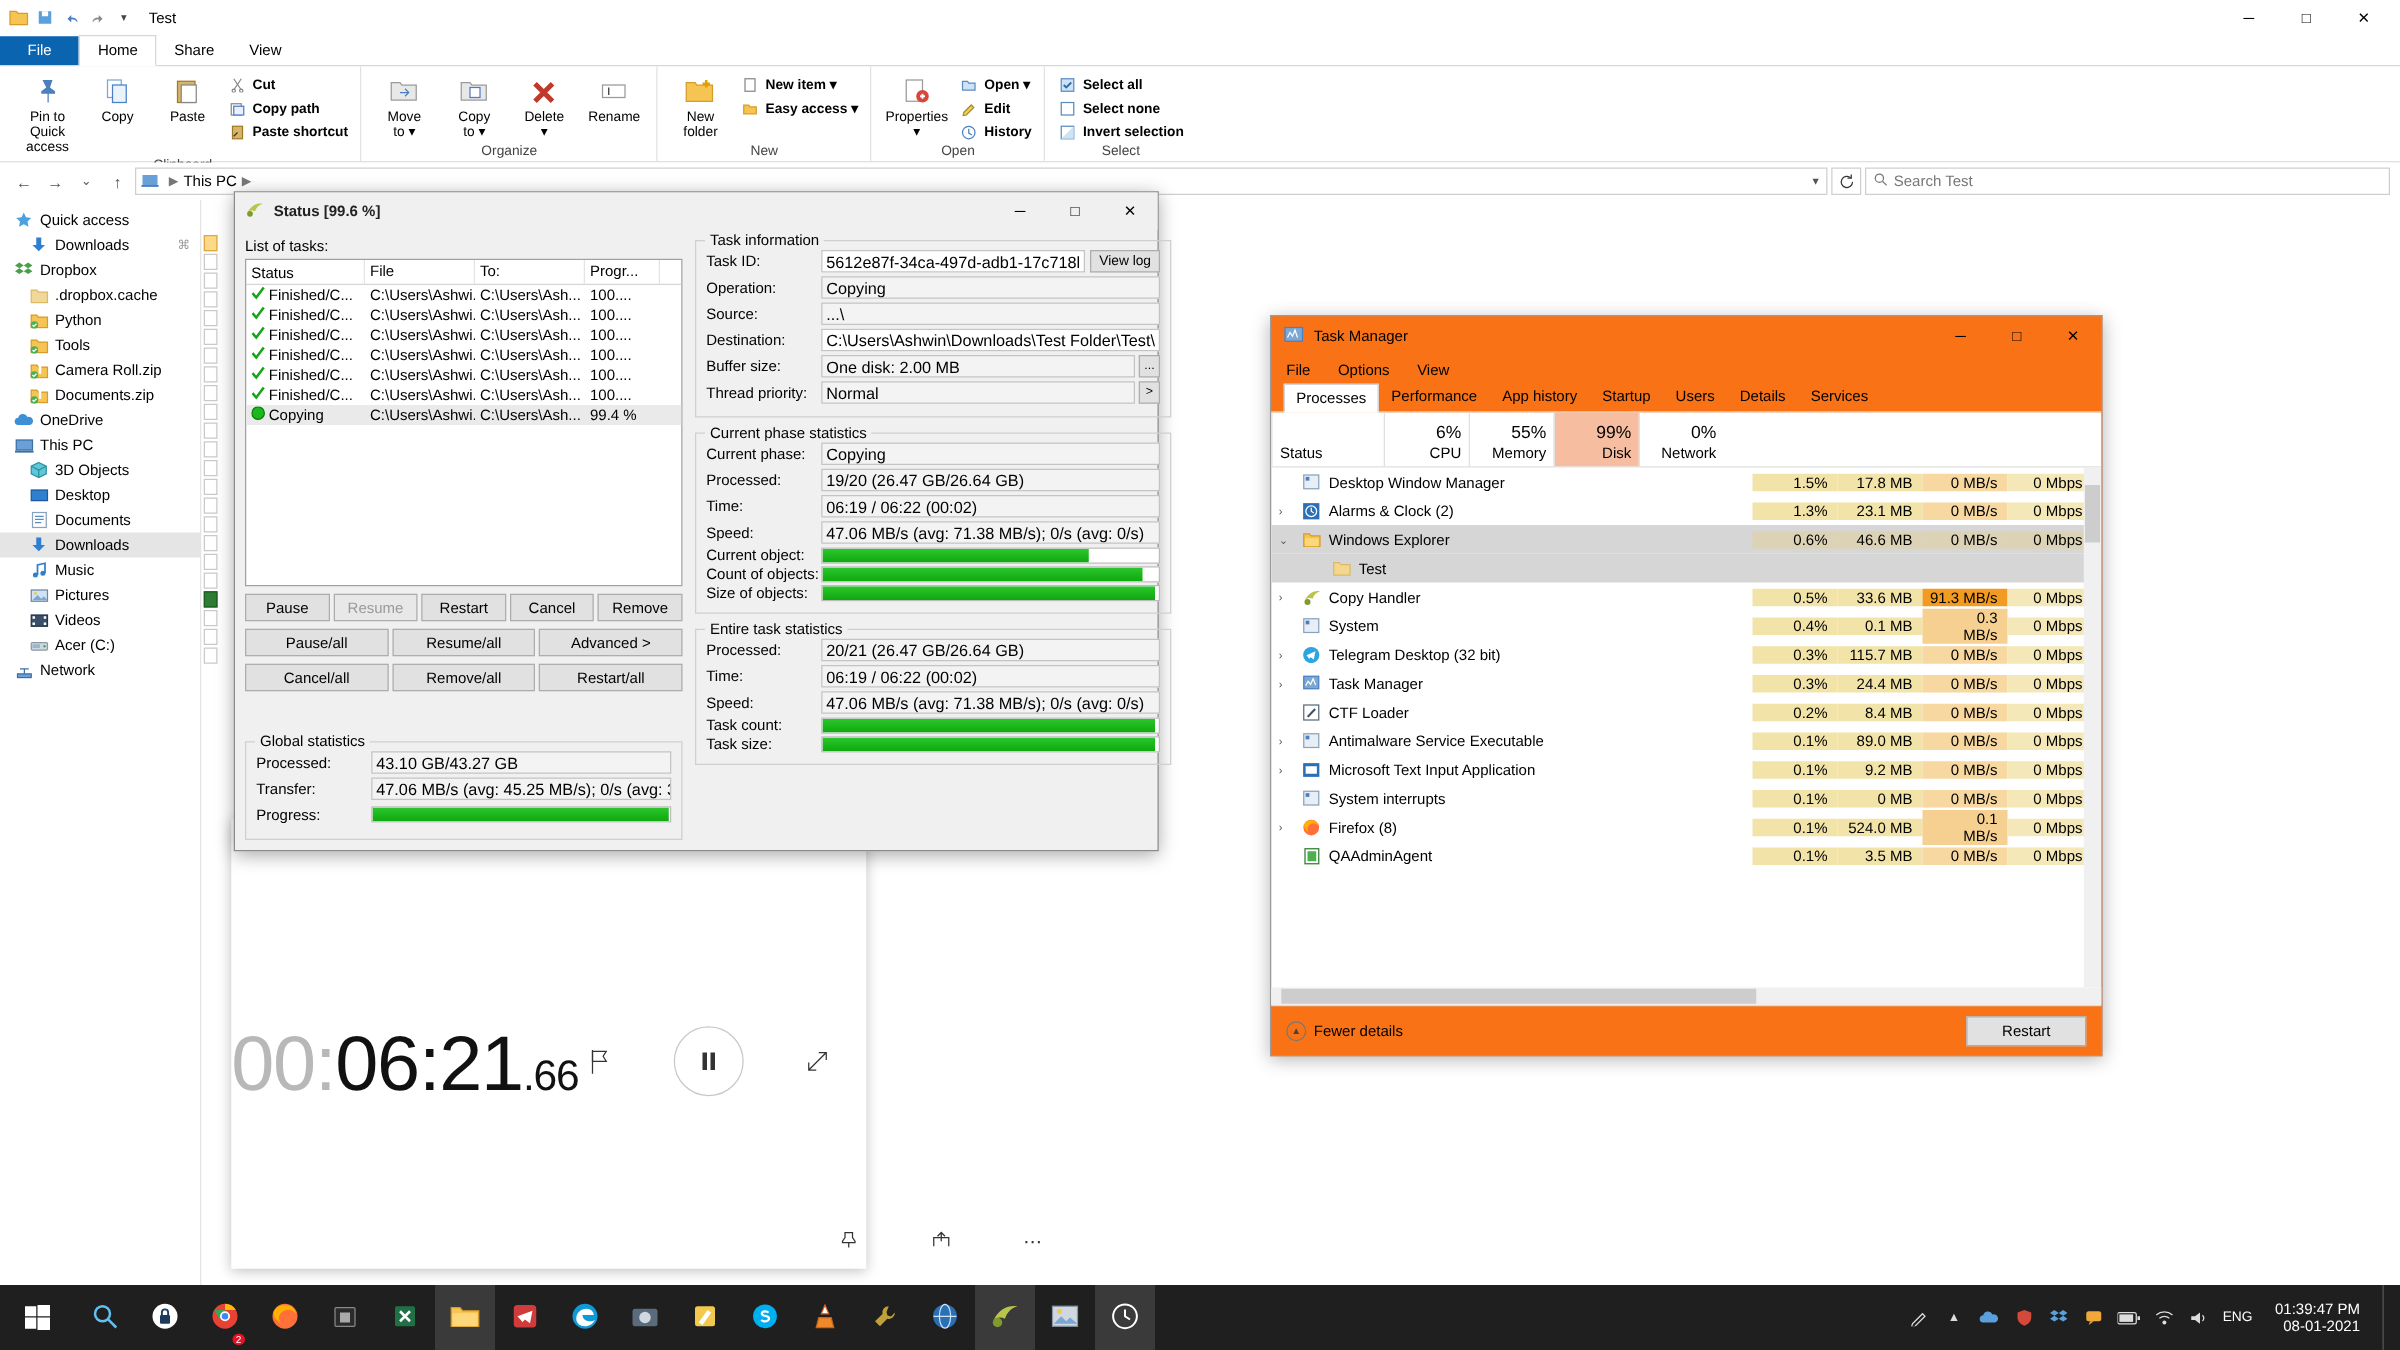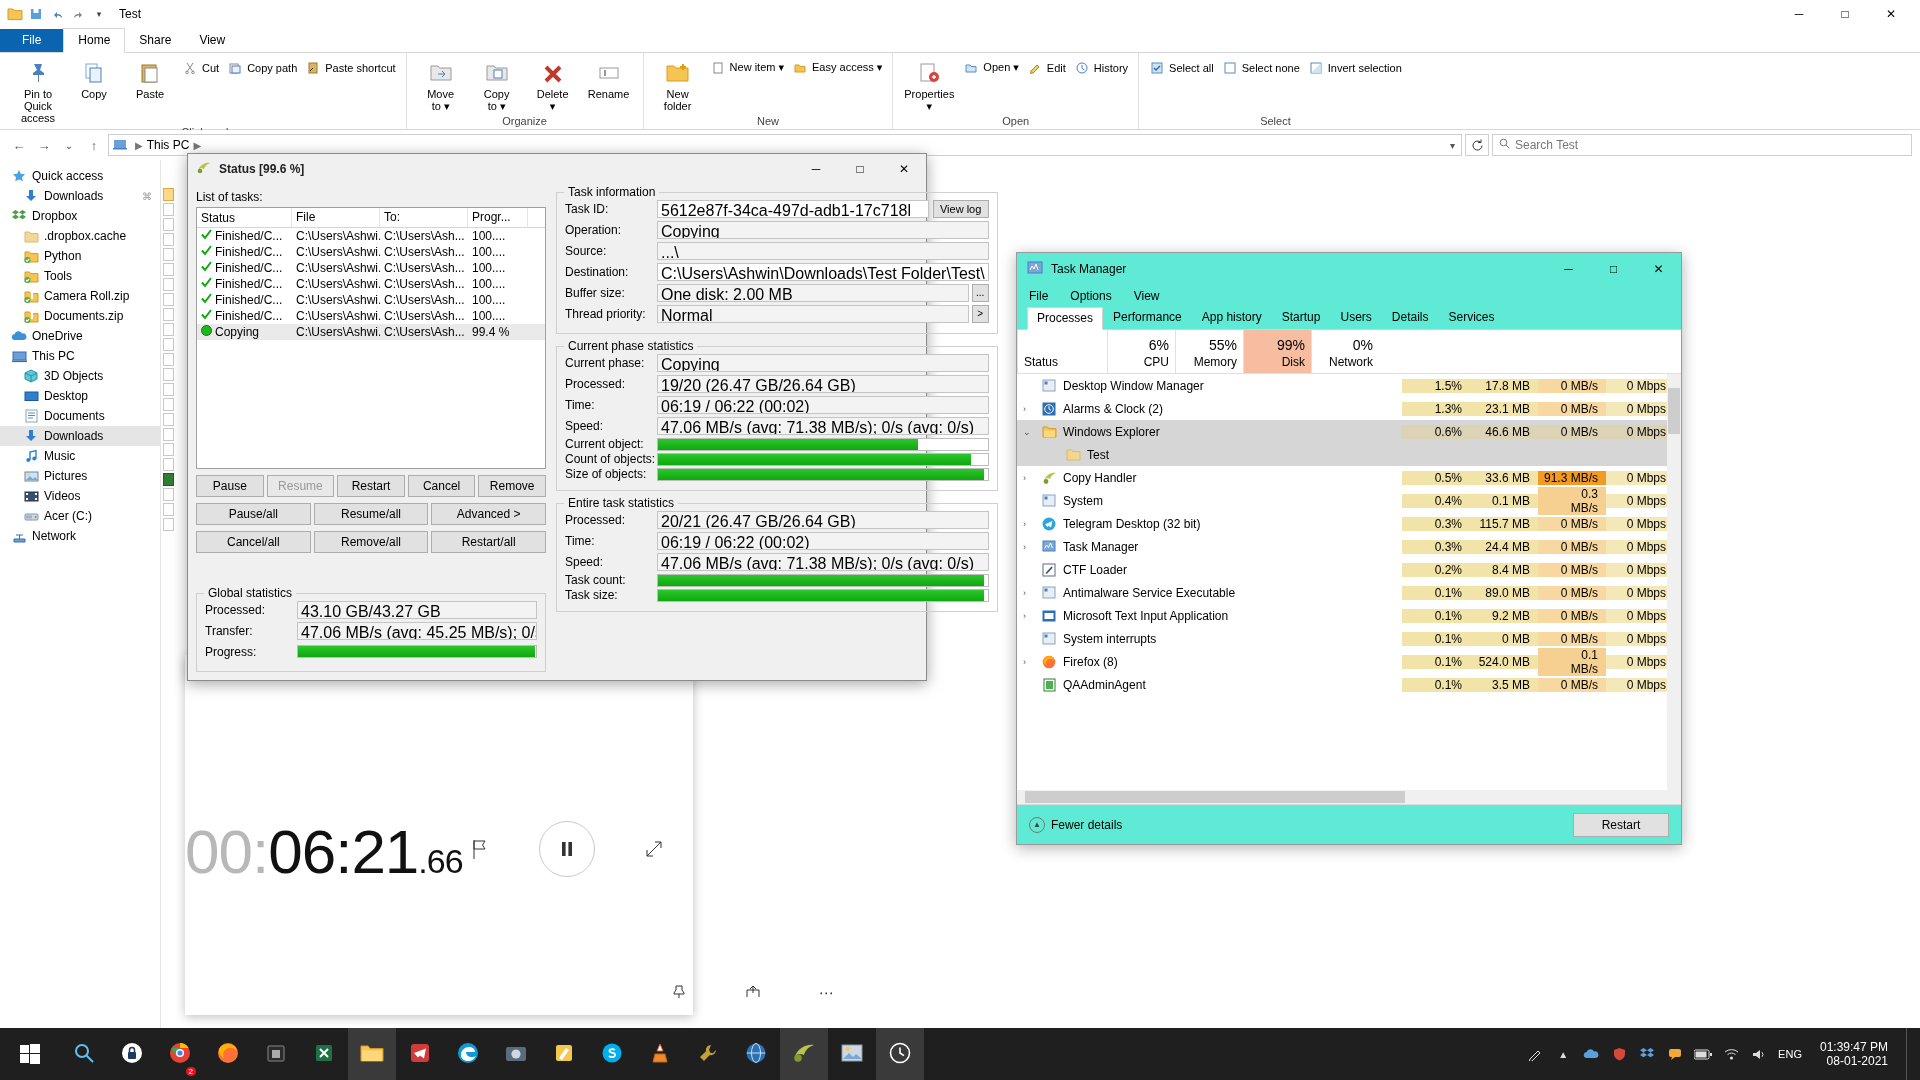--- a/index.html
+++ b/index.html
@@ -28,21 +28,21 @@
   .rtab.active { background:#fff; border:1px solid #d7d7d7; border-bottom:1px solid #fff; position:relative; top:1px;}
   .ribbon {
     height:78px; background:#fff; border-top:1px solid #d7d7d7; border-bottom:1px solid #d7d7d7;
     display:flex; align-items:stretch; padding-left:4px;
   }
   .rgroup { display:flex; flex-direction:column; border-right:1px solid #e2e2e2; padding:0 6px;}
   .rgroup-body { flex:1; display:flex; align-items:flex-start; padding-top:3px; }
   .rgroup-title { text-align:center; font-size:11px; color:#444; padding-bottom:2px; }
   .bigbtn { width:56px; display:flex; flex-direction:column; align-items:center; padding:2px 2px; font-size:11px; text-align:center; line-height:12px;}
   .bigbtn .ico { height:30px; display:flex; align-items:center; justify-content:center; }
-  .smallcol { display:flex; flex-direction:row; justify-content:flex-start; padding-top:2px; }
+  .smallcol { display:flex; flex-direction:column; justify-content:flex-start; padding-top:2px;font-weight:bold; }
   .smallbtn { display:flex; align-items:center; font-size:11px; padding:2px 4px; height:19px; white-space:nowrap;}
   .smallbtn .ico { width:16px; height:14px; display:inline-flex; align-items:center; justify-content:center; margin-right:4px; }
   .addrbar { height:30px; display:flex; align-items:center; gap:3px; padding:2px 8px; background:#fff;}
   .navbtn { width:22px; height:22px; display:flex; align-items:center; justify-content:center; color:#555; font-size:13px;}
   .crumbs { flex:1; height:22px; border:1px solid #cfcfcf; display:flex; align-items:center; padding:0 4px; font-size:12px; background:#fff;}
   .crumbs .sep { color:#777; margin:0 4px; font-size:10px;}
   .crumb-drop { margin-left:auto; color:#555; font-size:10px; padding-right:2px;}
   .refresh { width:24px; height:22px; border:1px solid #cfcfcf; display:flex; align-items:center; justify-content:center; font-size:12px; color:#333;}
   .searchbox { width:420px; height:22px; border:1px solid #cfcfcf; display:flex; align-items:center; padding:0 6px; gap:5px; color:#777;}
 
@@ -91,21 +91,21 @@
   .btn {
     flex:1; height:22px; border:1px solid #adadad; background:#e1e1e1;
     font-size:12px; display:flex; align-items:center; justify-content:center;
     font-family:"Liberation Sans", sans-serif;
   }
   .btn.disabled { color:#9a9a9a; background:#e8e8e8;}
   .grp { border:1px solid #cfcfcf; margin-top:2px; padding:6px 8px 8px 8px; position:relative; }
   .grp-cap { position:absolute; top:-8px; left:7px; background:#f0f0f0; padding:0 4px; font-size:12px;}
   .frow { display:flex; align-items:center; height:19px; margin-bottom:2px; }
   .frow .fl { width:92px; font-size:12px; }
-  .fv { flex:1; height:18px; border:1px solid #c4c4c4; background:#fff; font-size:16px; padding:1px 3px; overflow:hidden; white-space:nowrap;}
+  .fv { flex:1; height:18px; border:1px solid #c4c4c4; background:#fff; font-size:13px; padding:1px 3px; overflow:hidden; white-space:nowrap;}
   .fv.ro { background:#f3f3f3; }
   .minibtn { width:17px; height:18px; border:1px solid #adadad; background:#e1e1e1; font-size:10px; display:flex; align-items:center; justify-content:center; margin-left:3px;}
   .prog { flex:1; height:13px; border:1px solid #bcbcbc; background:#fff; position:relative; overflow:hidden;}
   .prog > i { display:block; height:100%; background:linear-gradient(#2bc72b,#0fa80f); }
   .glob { margin-top:auto; }
   .viewlogbtn { width:56px; height:18px; border:1px solid #adadad; background:#e1e1e1; font-size:11px; display:flex; align-items:center; justify-content:center; margin-left:4px;}
 
   
   #stopwatch {
     position:absolute; left:185px; top:655px; width:508px; height:360px;
@@ -117,21 +117,21 @@
   .sw-main { font-size:62px; color:#111; }
   .sw-frac { font-size:34px; color:#111; }
   .sw-ctrls { margin-top:28px; display:flex; align-items:center; gap:42px; }
   .sw-circle { width:56px; height:56px; border-radius:50%; border:1px solid #c8c8c8; display:flex; align-items:center; justify-content:center;}
   .sw-ico { width:34px; height:34px; display:flex; align-items:center; justify-content:center; color:#333; font-size:17px;}
   .sw-bottom { margin-top:auto; width:100%; height:44px; display:flex; align-items:center; justify-content:center; gap:58px; color:#333;}
 
   
   #taskmgr {
     position:absolute; left:1016px; top:252px; width:666px; height:593px;
-    background:#5eead4; border:1px solid #9a9a9a; box-shadow:0 3px 14px rgba(0,0,0,.3);
+    background:#f97316; border:1px solid #9a9a9a; box-shadow:0 3px 14px rgba(0,0,0,.3);
     display:flex; flex-direction:column;
   }
   .tm-title { height:32px; display:flex; align-items:center; padding-left:10px; }
   .tm-title .t { font-size:12px; margin-left:8px;}
   .tm-title .sp { flex:1; }
   .tm-title .wb { width:45px; height:31px; display:flex; align-items:center; justify-content:center; font-size:12px;}
   .tm-menu { height:22px; display:flex; align-items:center; gap:22px; padding-left:12px; font-size:12px;}
   .tm-tabs { height:23px; display:flex; align-items:flex-end; padding-left:10px; border-bottom:1px solid #d2d2d2; }
   .tm-tab { padding:3px 9px 4px 9px; font-size:12px; border:1px solid transparent; }
   .tm-tab.active { background:#fff; border:1px solid #d2d2d2; border-bottom:1px solid #fff; position:relative; top:1px;}

